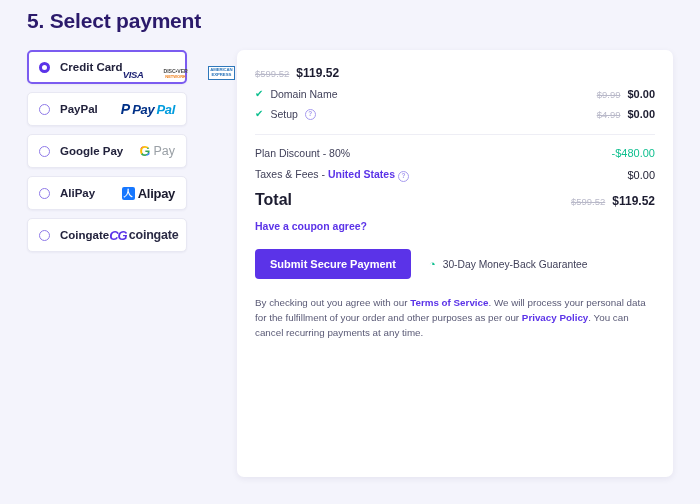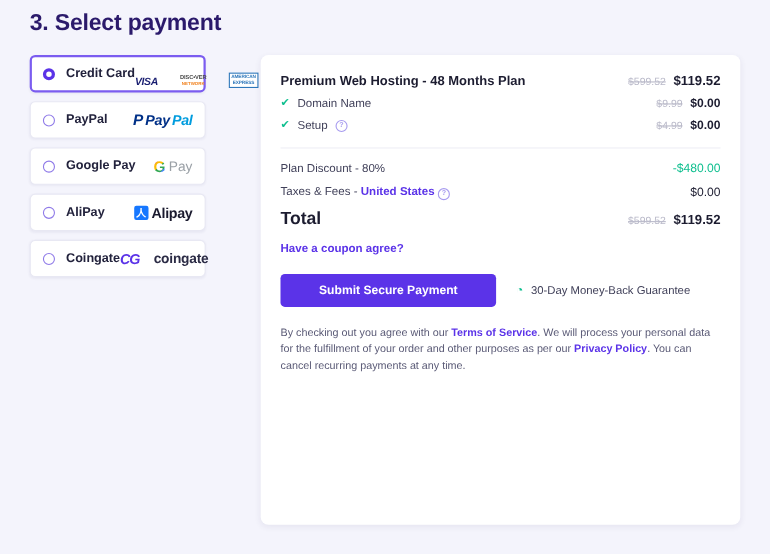--- a/index.html
+++ b/index.html
@@ -117,21 +117,21 @@
   .g-pay-text { font-size: 12.5px; color: #9aa0a6; }
 
   .alipay { display:flex; align-items:center; gap:3px; }
   .ali-sq {
     width: 13px; height: 13px; background: #1677ff; border-radius: 2px;
     display:flex; align-items:center; justify-content:center;
     color:#fff; font-size: 9px; font-weight: bold; line-height:1;
   }
   .ali-t { font-size: 13px; font-weight: bold; color: #1a1a2e; letter-spacing:-0.3px;}
 
-  .coingate { display:flex; align-items:center; gap:13px; }
+  .coingate { display:flex; align-items:center; gap:2px; }
   .cg-mark { font-size: 13px; font-weight: bold; color: #5b33e8; font-style: italic; letter-spacing:-1px;}
   .cg-t { font-size: 12.5px; font-weight: bold; color: #2b2b45; letter-spacing:-0.2px;}
 
   
   .panel {
     position: absolute;
     left: 237px;
     top: 50px;
     width: 436px;
     height: 427px;
@@ -224,21 +224,21 @@
   }
   .field::placeholder { color: #9c9cb0; }
 
   .pay-area {
     display: flex;
     align-items: center;
     gap: 18px;
     margin-top: 17px;
   }
   .submit-btn {
-    width: 196px;
+    width: 156px;
     height: 30px;
     background: #5b33e8;
     color: #ffffff;
     border: none;
     border-radius: 4px;
     font-size: 11px;
     font-weight: bold;
     font-family: "Liberation Sans", sans-serif;
     cursor: pointer;
   }
@@ -260,21 +260,21 @@
     margin-top: 16px;
     font-size: 9.8px;
     line-height: 1.55;
     color: #5a5a76;
   }
   .legal a { color: #5b33e8; font-weight: bold; text-decoration: none; }
 </style>
 </head>
 <body>
 
-<div class="page-title">3. Select payment</div>
+<div class="page-title">5. Select payment</div>
 
 <div class="methods">
 
   <div class="method selected">
     <span class="radio on"></span>
     <span class="method-label">Credit Card</span>
     <span class="logo-slot">
       <span class="brandrow">
         <span class="visa">VISA</span>
         <span class="discover">
@@ -335,21 +335,20 @@
         <span class="cg-mark">CG</span>
         <span class="cg-t">coingate</span>
       </span>
     </span>
   </div>
 </div>
 
 <div class="panel">
 
   <div class="row">
-    <span class="plan-title">Premium Web Hosting - 48 Months Plan</span>
     <span class="price-pair">
       <span class="old">$599.52</span>
       <span class="new">$119.52</span>
     </span>
   </div>
 
   <div class="feature">
     <span class="feat-left">
       <span class="check">✔</span>
       <span class="feat-label">Domain Name</span>

